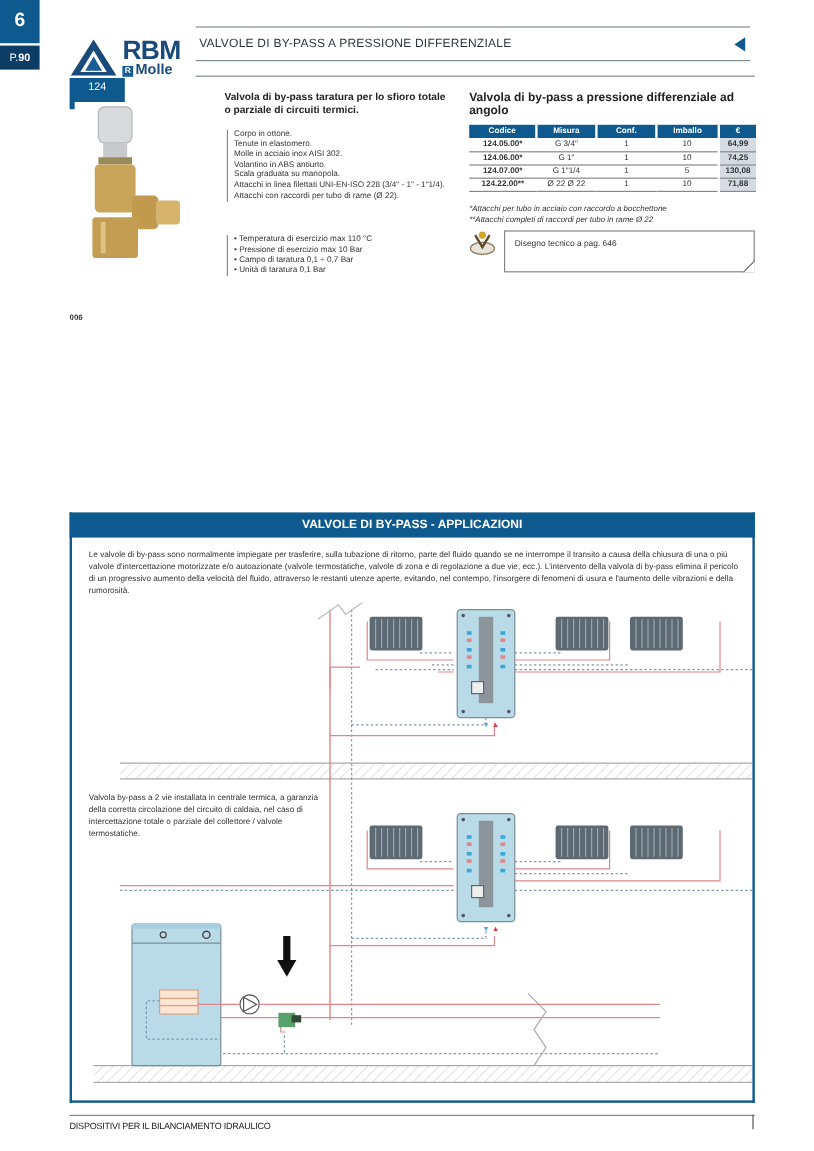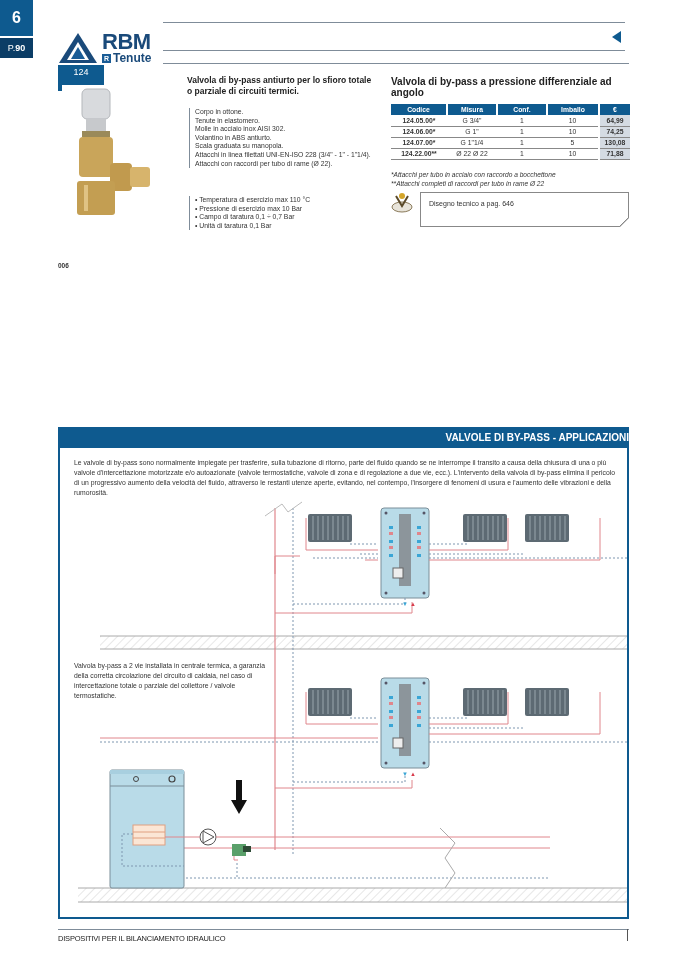--- a/index.html
+++ b/index.html
@@ -42,21 +42,21 @@
   .ptable td.price { background: #d4dbe3; font-weight: bold; border-left: 2px solid #fff; }
   .notes { position: absolute; left: 391px; top: 170px; width: 240px; font-size: 6.6px; font-style: italic; line-height: 9px; color: #333; }
   .tech-icon { position: absolute; left: 390px; top: 192px; width: 24px; height: 22px; }
   .tech-box { position: absolute; left: 420px; top: 192px; width: 209px; height: 35px; border: 1px solid #888; font-size: 7px; color: #333; padding: 7px 0 0 8px; }
   .tech-box::after { content: ""; position: absolute; right: -1px; bottom: -1px; width: 10px; height: 10px; background: linear-gradient(135deg, transparent 46%, #888 48%, #888 54%, #fff 56%); }
 
   .page-code { position: absolute; left: 58px; top: 262px; font-size: 6.5px; font-weight: bold; color: #333; }
 
   
   .app-panel { position: absolute; left: 58px; top: 427px; width: 571px; height: 492px; border: 2px solid #0e5a8f; border-top: none; }
-  .app-head { position: absolute; left: 58px; top: 427px; width: 571px; height: 21px; background: #0e5a8f; color: #fff; font-weight: bold; font-size: 10px; text-align: right; line-height: 21px; }
+  .app-head { position: absolute; left: 58px; top: 427px; width: 571px; height: 21px; background: #0e5a8f; color: #fff; font-weight: bold; font-size: 10px; text-align: center; line-height: 21px; }
   .app-text { position: absolute; left: 74px; top: 458px; width: 545px; font-size: 6.8px; line-height: 10px; color: #333; }
   .app-caption { position: absolute; left: 74px; top: 661px; width: 200px; font-size: 6.8px; line-height: 10px; color: #333; }
   .diagram { position: absolute; left: 60px; top: 498px; width: 567px; height: 420px; }
 
   
   .foot-line { position: absolute; left: 58px; top: 929px; width: 571px; height: 1px; background: #7f8c99; }
   .foot-tick { position: absolute; left: 627px; top: 929px; width: 1px; height: 12px; background: #555; }
   .foot-text { position: absolute; left: 58px; top: 934px; font-size: 7.5px; color: #222; letter-spacing: -0.2px; }
 </style>
 </head>
@@ -65,41 +65,42 @@
 <div class="chap-tab">6</div>
 <div class="page-tab"><span>P.</span><b>90</b></div>
 
 <div class="logo">
   <svg class="logo-tri" width="40" height="32" viewBox="0 0 40 32">
     <polygon points="20,1 39,31 1,31" fill="#1a4a7a"></polygon>
     <polygon points="20,10 31,28 9,28" fill="#ffffff"></polygon>
     <polygon points="20,15 27,27 13,27" fill="#1a5c96"></polygon>
   </svg>
   <div class="logo-rbm">RBM</div>
-  <div class="logo-brass"><span class="r">R</span><span>Tenute</span></div>
+  <div class="logo-brass"><span class="r">R</span><span>Molle</span></div>
 </div>
 
 <div class="hdr-band">
+  <div class="hdr-title">VALVOLE DI BY-PASS A PRESSIONE DIFFERENZIALE</div>
   <div class="hdr-arrow"></div>
 </div>
 <div class="hdr-line2"></div>
 
 <div class="prod-tag">124</div>
 <svg class="prod-img" viewBox="0 0 118 140">
   <rect x="0" y="0" width="118" height="140" fill="#fff"></rect>
   <rect x="20" y="4" width="28" height="30" rx="5" fill="#d8dadd" stroke="#b4b7bb"></rect>
   <rect x="24" y="34" width="20" height="12" fill="#c7c9cc"></rect>
   <rect x="20" y="46" width="28" height="6" fill="#9a8a5a"></rect>
   <rect x="17" y="52" width="34" height="40" rx="4" fill="#c9a55a"></rect>
   <rect x="48" y="78" width="22" height="28" rx="4" fill="#c19a4e"></rect>
   <rect x="68" y="82" width="20" height="20" rx="3" fill="#d7b46c"></rect>
   <rect x="15" y="96" width="38" height="34" rx="3" fill="#c39e52"></rect>
   <rect x="22" y="100" width="4" height="26" fill="#e0c384"></rect>
 </svg>
-<div class="prod-headline">Valvola di by-pass antiurto per lo sfioro totale o parziale di circuiti termici.</div>
+<div class="prod-headline">Valvola di by-pass taratura per lo sfioro totale o parziale di circuiti termici.</div>
 <div class="desc">
   <div>Corpo in ottone.</div>
   <div>Tenute in elastomero.</div>
   <div>Molle in acciaio inox AISI 302.</div>
   <div>Volantino in ABS antiurto.</div>
   <div>Scala graduata su manopola.</div>
   <div>Attacchi in linea filettati UNI-EN-ISO 228 (3/4" - 1" - 1"1/4).</div>
   <div>Attacchi con raccordi per tubo di rame (Ø 22).</div>
 </div>
 <ul class="specs">

